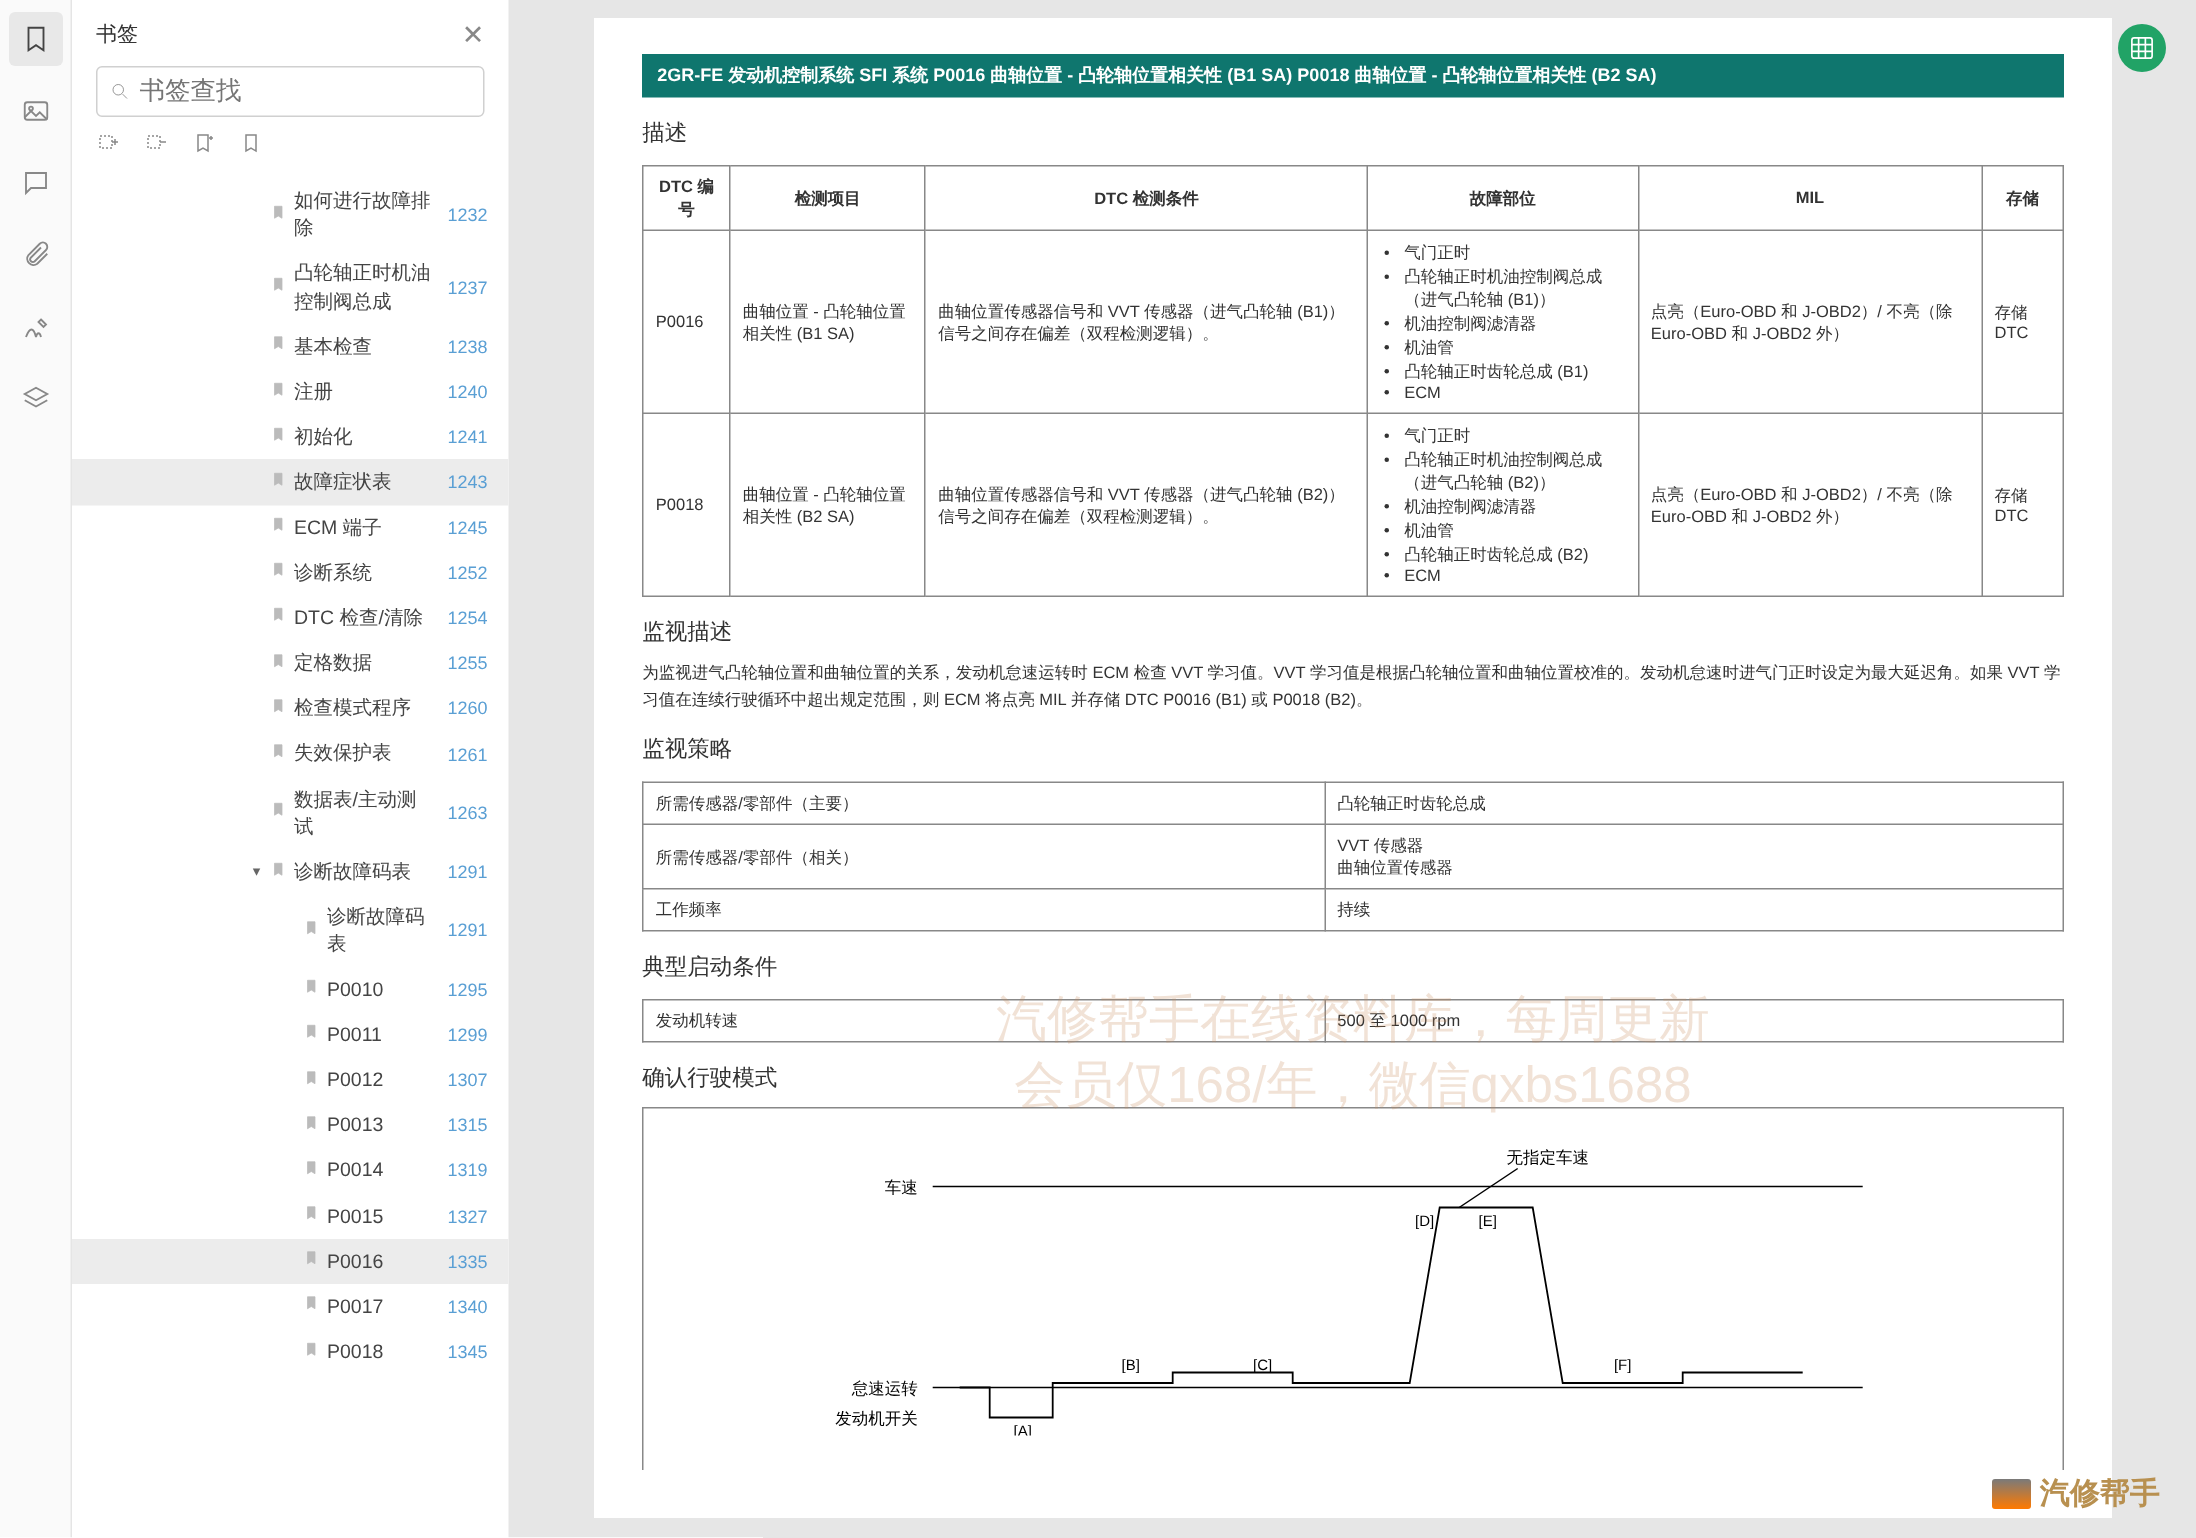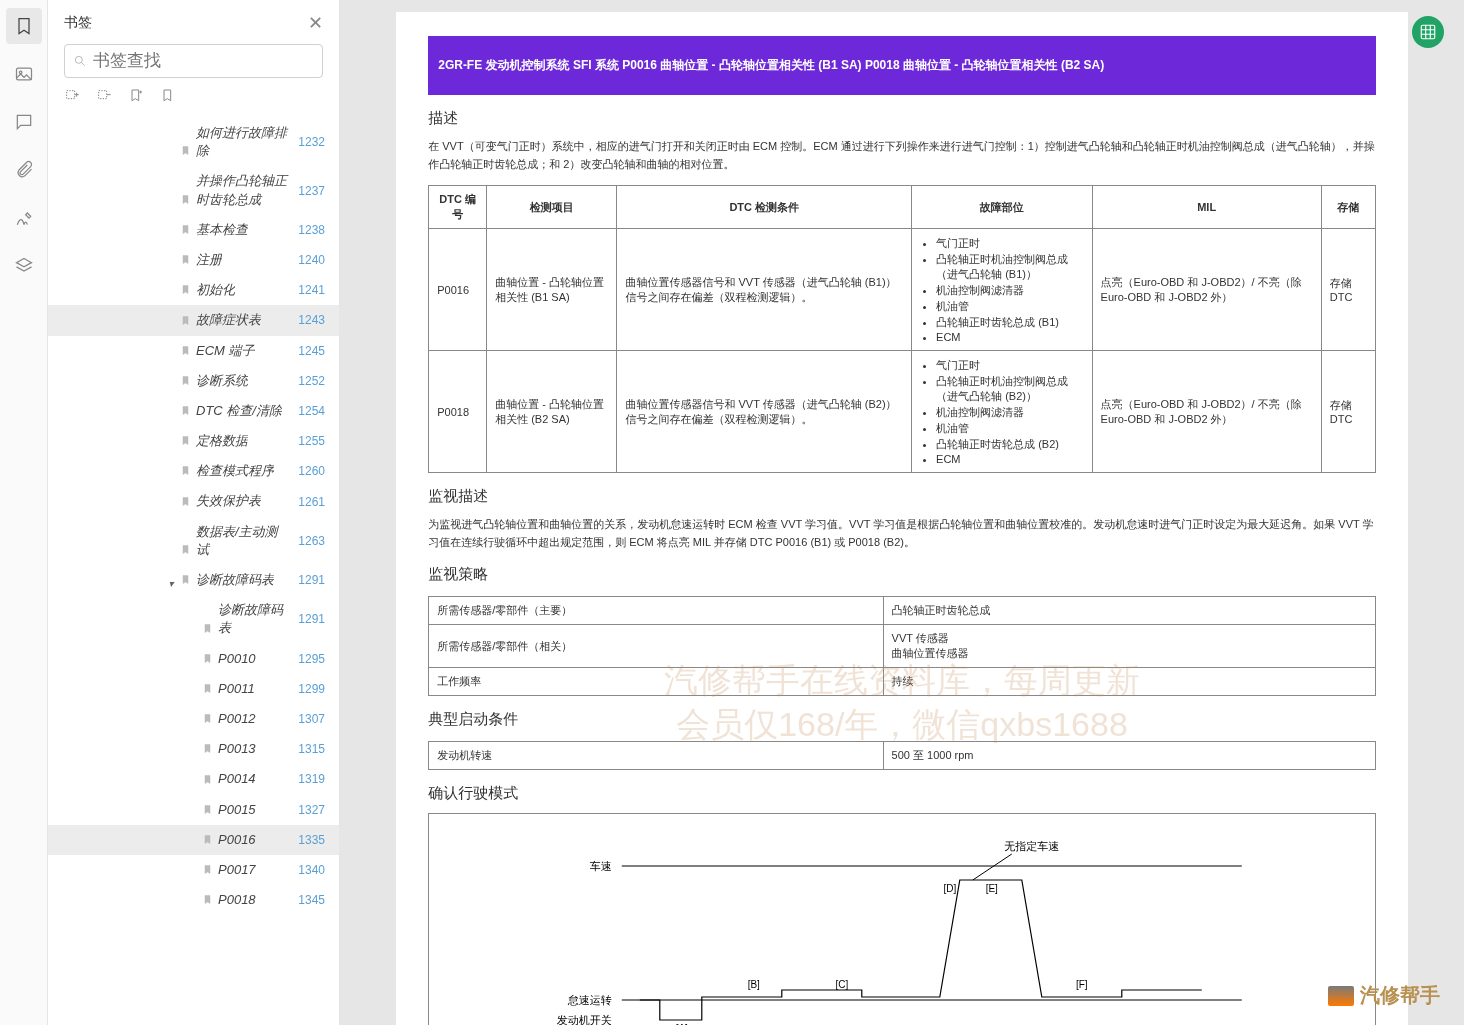--- a/index.html
+++ b/index.html
@@ -22,33 +22,33 @@
 .sb-search-box input { border: none; outline: none; flex: 1; font-size: 17px; color: #4c1d95; }
 .sb-search-box svg { width: 16px; height: 16px; stroke: #888; fill: none; }
 
 .sb-toolbar { display: flex; gap: 16px; padding: 0 16px 10px 16px; color: #888; }
 .sb-toolbar span { cursor: pointer; }
 .sb-toolbar svg { width: 16px; height: 16px; stroke: currentColor; fill: none; stroke-width: 1.5; }
 
 .sb-tree { flex: 1; overflow-y: auto; font-size: 13px; }
 .tree-row { display: flex; align-items: center; justify-content: space-between; padding: 6px 14px 6px 0; cursor: pointer; }
 .tree-row.selected { background: #ececec; }
-.tree-left { display: flex; align-items: flex-end; gap: 4px; overflow: hidden; font-style: italic; }
+.tree-left { display: flex; align-items: center; gap: 4px; overflow: hidden; }
 .tree-label { color: #444; line-height: 1.4; }
 .tree-page { color: #5a9fd4; font-size: 12px; min-width: 36px; text-align: right; }
 .tree-icon { color: #bbb; flex-shrink: 0; }
 .tree-icon svg { width: 12px; height: 12px; stroke: currentColor; fill: currentColor; }
 .tree-caret { width: 10px; color: #666; font-size: 10px; flex-shrink: 0; text-align: center; }
 .depth1 { padding-left: 118px; }
 .depth2 { padding-left: 140px; }
 
 
 .viewer { flex: 1; background: #e6e6e6; position: relative; overflow: auto; }
 .page { background: #fff; margin: 12px auto; width: 90%; min-height: 1000px; padding: 24px 32px; position: relative; }
-.doc-title-bar { background: #6d28d9; color: #fff; font-size: 12px; font-weight: bold; padding: 21px 10px; margin-bottom: 10px; }
+.doc-title-bar { background: #0f766e; color: #fff; font-size: 12px; font-weight: bold; padding: 6px 10px; margin-bottom: 10px; }
 .sec-heading { font-size: 15px; font-weight: normal; margin: 14px 0 10px 0; }
 .body-text { font-size: 11px; line-height: 1.6; margin-bottom: 4px; }
 
 .tbl { width: 100%; border-collapse: collapse; font-size: 11px; margin-top: 12px; }
 .tbl th, .tbl td { border: 1px solid #888; padding: 6px 8px; text-align: left; vertical-align: middle; }
 .tbl th { background: #fff; text-align: center; font-weight: bold; }
 .tbl td ul { list-style: disc; padding-left: 16px; }
 .tbl td ul li { margin: 1px 0; }
 
 .spreadsheet-btn { position: absolute; top: 16px; right: 20px; width: 32px; height: 32px; background: #21a366; border-radius: 50%; display: flex; align-items: center; justify-content: center; color: #fff; cursor: pointer; }
@@ -144,21 +144,21 @@
             <span class="tree-label">如何进行故障排除</span>
           </div>
           <span class="tree-page">1232</span>
         </div>
         <div class="tree-row depth1">
           <div class="tree-left">
             <span class="tree-caret"></span>
             <span class="tree-icon"><svg viewBox="0 0 24 24">
                 <path d="M6 3h10v16l-5-3-5 3z"></path>
               </svg></span>
-            <span class="tree-label">并操作凸轮轴正时齿轮总成</span>
+            <span class="tree-label">凸轮轴正时机油控制阀总成</span>
           </div>
           <span class="tree-page">1237</span>
         </div>
         <div class="tree-row depth1">
           <div class="tree-left">
             <span class="tree-caret"></span>
             <span class="tree-icon"><svg viewBox="0 0 24 24">
                 <path d="M6 3h10v16l-5-3-5 3z"></path>
               </svg></span>
             <span class="tree-label">基本检查</span>
@@ -382,21 +382,20 @@
     <div class="spreadsheet-btn">
         <svg viewBox="0 0 24 24">
           <rect x="3" y="3" width="18" height="18" rx="2"></rect>
           <path d="M3 9h18M3 15h18M9 3v18M15 3v18"></path>
         </svg>
       </div>
     <div class="page">
       <div class="doc-title-bar">2GR-FE 发动机控制系统  SFI 系统  P0016  曲轴位置 - 凸轮轴位置相关性 (B1 SA)  P0018  曲轴位置 - 凸轮轴位置相关性 (B2 SA)</div>
 
       <div class="sec-heading">描述</div>
-      <div class="body-text">在 VVT（可变气门正时）系统中，相应的进气门打开和关闭正时由 ECM 控制。ECM 通过进行下列操作来进行进气门控制：1）控制进气凸轮轴和凸轮轴正时机油控制阀总成（进气凸轮轴），并操作凸轮轴正时齿轮总成；和 2）改变凸轮轴和曲轴的相对位置。</div>
 
       <table class="tbl" id="tbl1">
           <tbody>
             <tr>
               <th>DTC 编号</th>
               <th>检测项目</th>
               <th>DTC 检测条件</th>
               <th>故障部位</th>
               <th>MIL</th>
               <th>存储</th>

